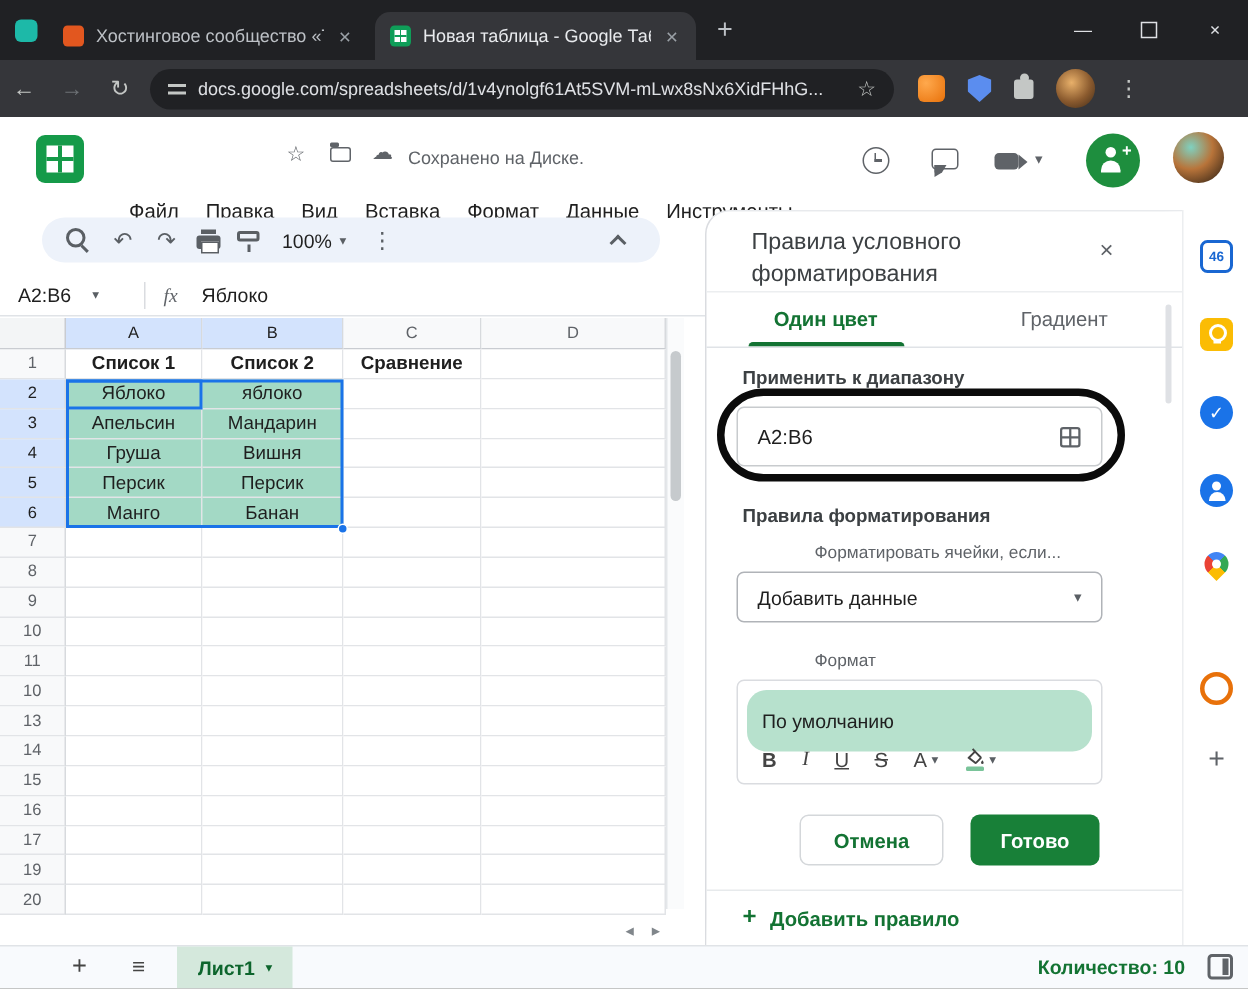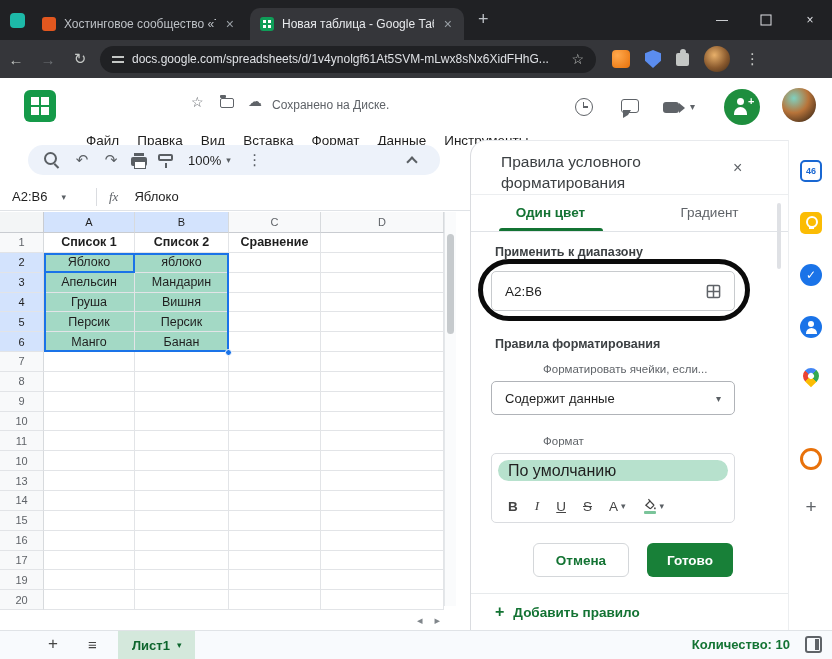--- a/index.html
+++ b/index.html
@@ -163,22 +163,22 @@
   .p-label-small { position:absolute; left:24px; font-size:11.5px; color:#5f6368;margin-left:48px; }
   .p-range { position:absolute; left:20px; top:130px; width:244px; height:40px; border:1px solid #c8cbce;
              border-radius:5px; display:flex; align-items:center; padding:0 13px; font-size:13.5px; color:#1f1f1f;
              background:#fff; }
   .p-range .grid-ic { margin-left:auto; display:flex; }
   .p-select { position:absolute; left:20px; top:240px; width:244px; height:34px; border:1px solid #b0b3b8;
               border-radius:5px; display:flex; align-items:center; padding:0 13px; font-size:13px; color:#1f1f1f; }
   .p-select .sm-caret { margin-left:auto; font-size:10px; }
   .p-format-card { position:absolute; left:20px; top:312px; width:244px; height:70px;
                    border:1px solid #dadce0; border-radius:5px; }
-  .p-preview { position:absolute; left:6px; top:6px; right:6px; height:21px; background:#b7e1cd;
-               color:#1f1f1f; font-size:16px; display:flex; align-items:center; padding-left:10px;border-radius:13px; }
+  .p-preview { position:absolute; left:6px; top:6px; right:6px; height:41px; background:#b7e1cd;
+               color:#1f1f1f; font-size:13px; display:flex; align-items:center; padding-left:10px;border-radius:13px; }
   .p-stylerow { position:absolute; left:16px; top:38px; right:10px; height:28px; display:flex;
                 align-items:center; gap:17px; }
   .stl { font-size:13.5px; color:#444; }
   .stl.b { font-weight:bold; }
   .stl.i { font-style:italic; font-family:"Liberation Serif","DejaVu Serif",serif; }
   .stl.u { text-decoration:underline; }
   .stl.s { text-decoration:line-through; }
   .stl-group { display:flex; align-items:center; gap:3px; }
   .fill-wrap { display:flex; flex-direction:column; align-items:center; gap:1px; }
   .fill-bar { width:12px; height:3px; background:#7ac49a; border-radius:1px; }
@@ -500,21 +500,21 @@
         <svg width="15" height="15" viewBox="0 0 16 16">
             <rect x="1.5" y="1.5" width="13" height="13" rx="1.5" fill="none" stroke="#5f6368" stroke-width="1.6"></rect>
             <path d="M8 1.5v13M1.5 8h13" stroke="#5f6368" stroke-width="1.6"></path>
           </svg>
       </span>
     </div>
 
     <div class="p-label-strong" style="top:196px;">Правила форматирования</div>
     <div class="p-label-small" style="top:222px;">Форматировать ячейки, если...</div>
     <div class="p-select">
-      <span>Содержит данные</span>
+      <span>Добавить данные</span>
       <span class="sm-caret">▾</span>
     </div>
 
     <div class="p-label-small" style="top:294px;">Формат</div>
     <div class="p-format-card">
       <div class="p-preview">По умолчанию</div>
       <div class="p-stylerow">
         <span class="stl b">B</span>
         <span class="stl i">I</span>
         <span class="stl u">U</span>

